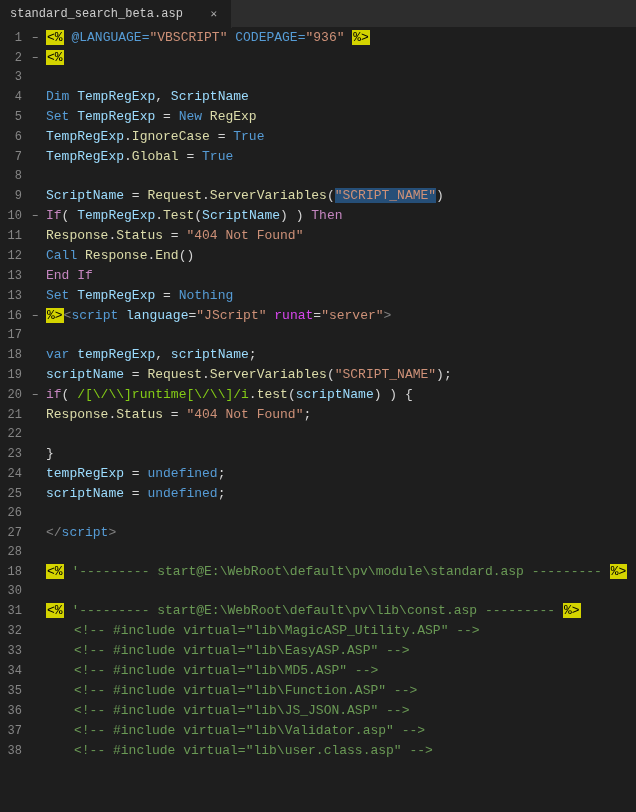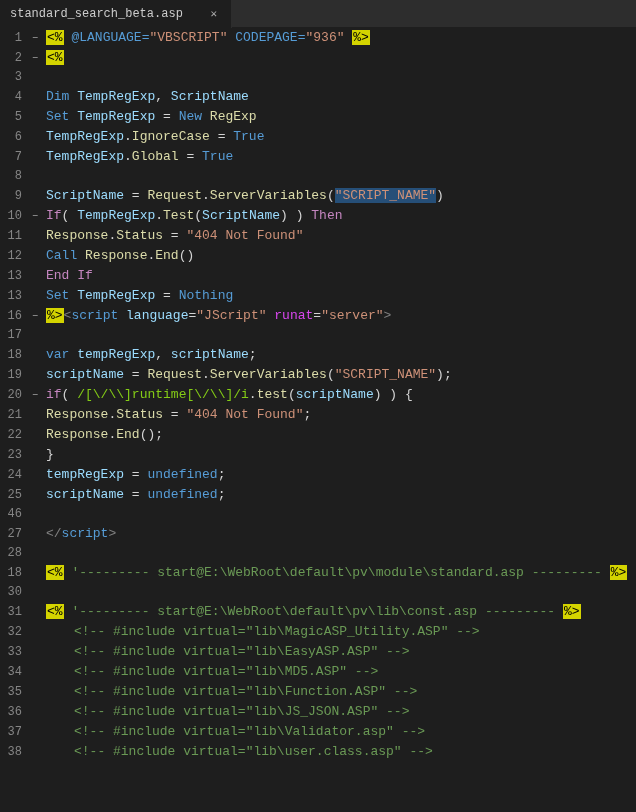--- a/index.html
+++ b/index.html
@@ -214,21 +214,20 @@
 
     <div class="line">
       <div class="line-num-col">21</div>
       <div class="fold-col"></div>
       <div class="code-content">        <span class="fn">Response</span>.<span class="fn">Status</span> = <span class="str">"404 Not Found"</span>;</div>
     </div>
 
     <div class="line">
       <div class="line-num-col">22</div>
       <div class="fold-col"></div>
-      <div class="code-content">        <span class="fn">Response</span>.<span class="fn">End</span>();</div>
     </div>
 
     <div class="line">
       <div class="line-num-col">23</div>
       <div class="fold-col"></div>
       <div class="code-content">    }</div>
     </div>
 
     <div class="line">
       <div class="line-num-col">24</div>
@@ -236,21 +235,21 @@
       <div class="code-content">    <span class="var">tempRegExp</span> = <span class="kw">undefined</span>;</div>
     </div>
 
     <div class="line">
       <div class="line-num-col">25</div>
       <div class="fold-col"></div>
       <div class="code-content">    <span class="var">scriptName</span> = <span class="kw">undefined</span>;</div>
     </div>
 
     <div class="line">
-      <div class="line-num-col">46</div>
+      <div class="line-num-col">26</div>
       <div class="fold-col"></div>
       <div class="code-content"> </div>
     </div>
 
     <div class="line">
       <div class="line-num-col">27</div>
       <div class="fold-col"></div>
       <div class="code-content"><span style="color:#808080">&lt;/</span><span style="color:#569cd6">script</span><span style="color:#808080">&gt;</span></div>
     </div>
 

